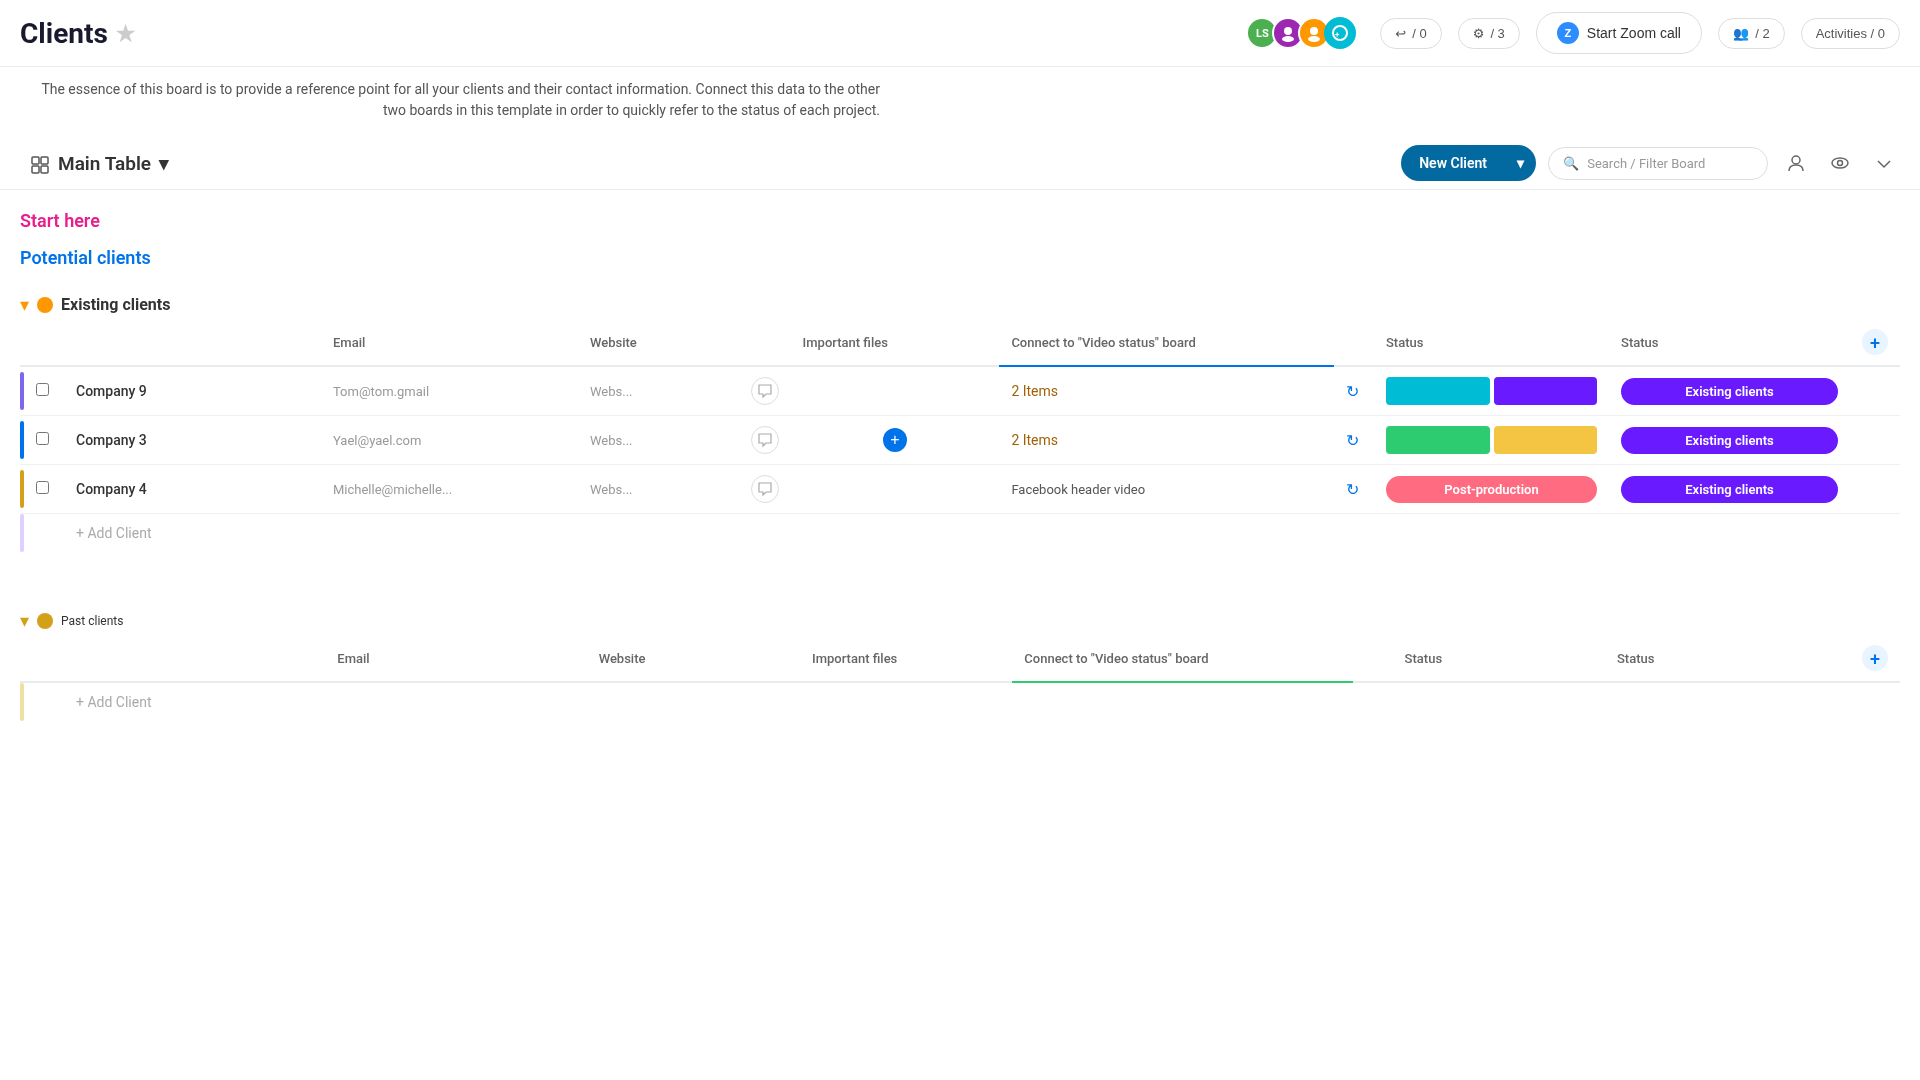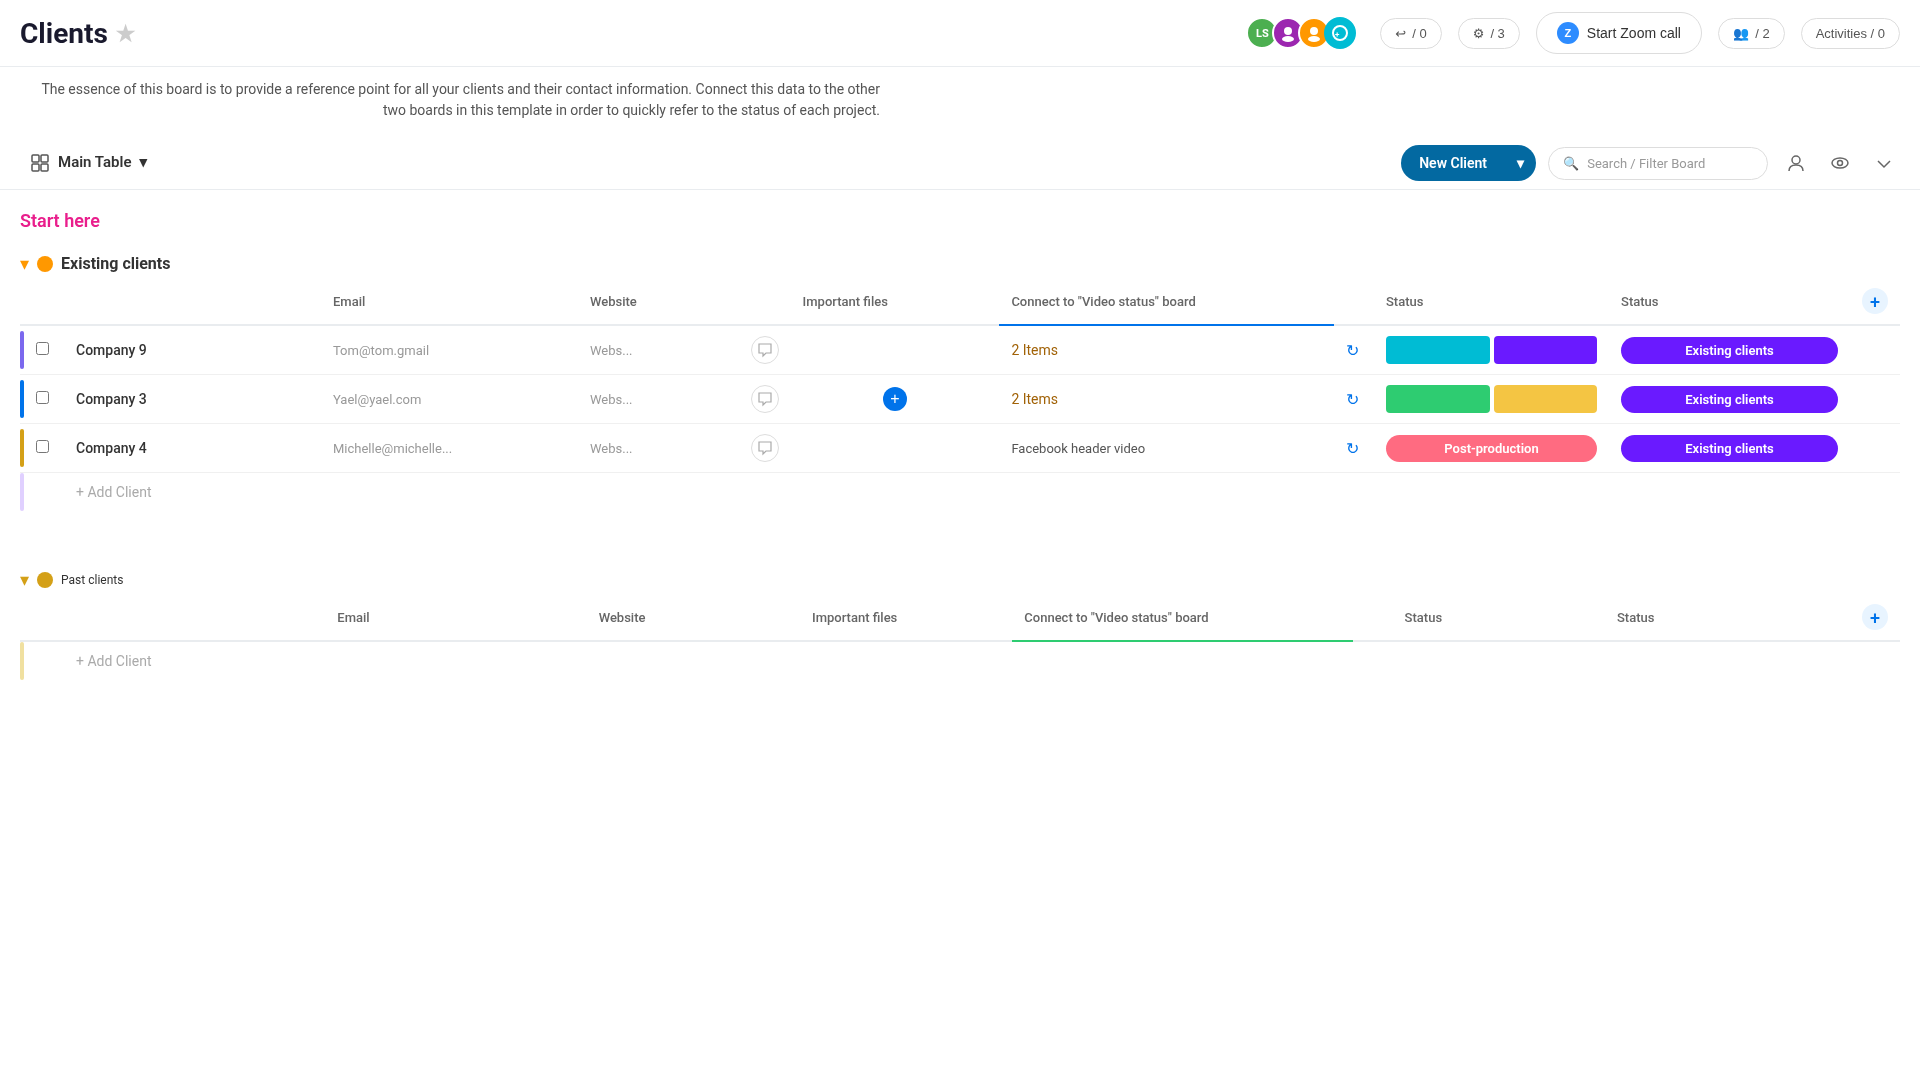--- a/index.html
+++ b/index.html
@@ -20,21 +20,21 @@
 
     .header-btn { display: flex; align-items: center; gap: 6px; padding: 7px 14px; border: 1.5px solid #ddd; border-radius: 20px; cursor: pointer; font-size: 13px; color: #555; background: #fff; white-space: nowrap; }
     .zoom-btn { display: flex; align-items: center; gap: 8px; padding: 9px 20px; border: 1.5px solid #ddd; border-radius: 22px; cursor: pointer; font-size: 14px; color: #333; background: #fff; }
     .zoom-icon { width: 22px; height: 22px; background: #2d8cff; border-radius: 50%; display: flex; align-items: center; justify-content: center; color: #fff; font-size: 10px; }
 
     
     .description { padding: 12px 20px 16px; color: #555; font-size: 14px; line-height: 1.5; max-width: 900px; text-align: right; }
 
     
     .toolbar { display: flex; align-items: center; padding: 8px 20px; gap: 12px; border-bottom: 1px solid #e9ecef; }
-    .table-selector { display: flex; align-items: flex-start; gap: 8px; cursor: pointer; font-size: 15px; font-weight: 600; color: #333; padding: 6px 10px; border-radius: 6px; }
+    .table-selector { display: flex; align-items: flex-end; gap: 8px; cursor: pointer; font-size: 19px; font-weight: 600; color: #333; padding: 6px 10px; border-radius: 6px; }
     .toolbar-spacer { flex: 1; }
     .new-client-btn { display: flex; align-items: center; gap: 0; background: #0369a1; color: #fff; border: none; border-radius: 20px; cursor: pointer; font-size: 14px; font-weight: 600; overflow: hidden; }
     .new-client-main { padding: 10px 18px; }
     .new-client-arrow { padding: 10px 12px; display: flex; align-items: center; }
     .search-box { display: flex; align-items: center; gap: 8px; padding: 8px 14px; border: 1.5px solid #ddd; border-radius: 20px; color: #999; font-size: 13px; min-width: 220px; cursor: text; }
     .toolbar-icon { width: 32px; height: 32px; display: flex; align-items: center; justify-content: center; border-radius: 50%; cursor: pointer; color: #666; }
 
     
     .main-content { padding: 20px; }
 
@@ -204,20 +204,23 @@
     </svg>
   </div>
 </div>
 
 <div class="main-content">
 
   <div class="start-here">
     <span>Start here</span>
   </div>
 
+  <div class="potential-clients">
+    <span>Potential clients</span>
+  </div>
 
   <div class="group-section">
     <div class="group-label-row">
       <span style="color:#ff9800; font-size:18px; cursor:pointer;">▾</span>
       <div style="width:16px; height:16px; border-radius:50%; background:#ff9800;"></div>
       <span style="font-size:16px; font-weight:700;">Existing clients</span>
     </div>
 
     <table class="data-table">
       <thead>

